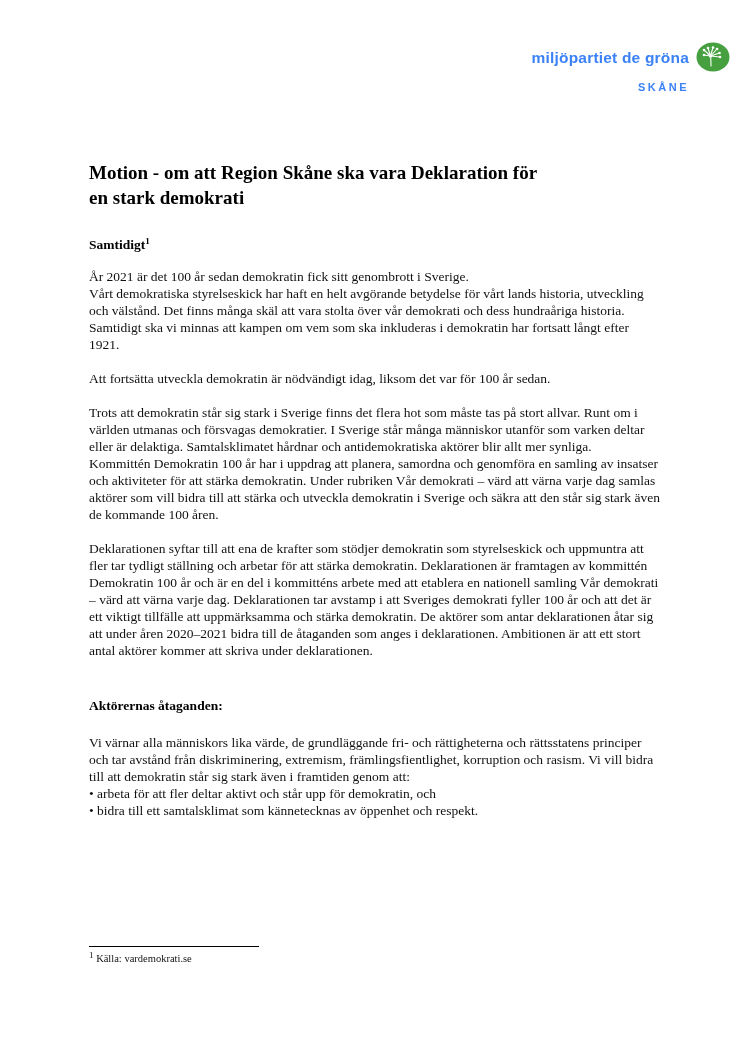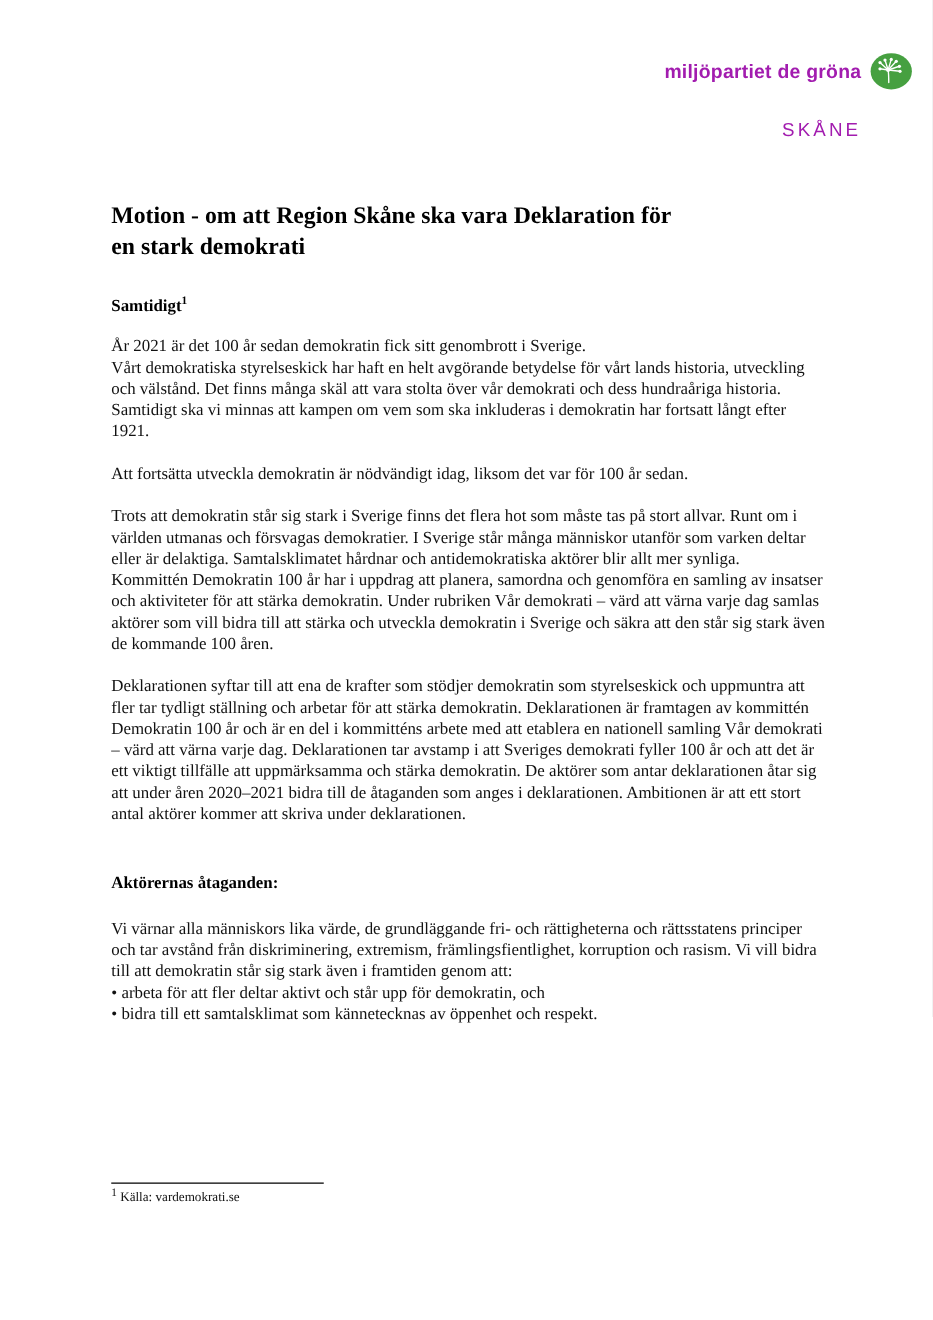--- a/index.html
+++ b/index.html
@@ -14,28 +14,28 @@
     font-size:13.5px; line-height:17px;
     color:#111111;
     overflow:hidden;
   }
 
   
   .logo {
     position:absolute; top:42px; right:16px;
     text-align:right;
     font-family:"Liberation Sans",sans-serif;
-    color:#a21caf;
+    color:#3b82f6;
   }
   .logo-row { display:flex; align-items:center; gap:7px; }
   .wordmark { font-weight:bold; font-size:15.5px; letter-spacing:0.2px; }
   .flower { display:block; }
   .region {
-    font-size:15px; font-weight:normal; letter-spacing:2.5px;
-    margin-top:24px; padding-right:41px;
+    font-size:11px; font-weight:bold; letter-spacing:2.5px;
+    margin-top:7px; padding-right:41px;
   }
 
   
   .title {
     margin:0 0 26px 0;
     font-size:19px; line-height:25px; font-weight:bold;
     white-space:pre-line;
     color:#000;
   }
   .h2 { margin:0 0 15px 0; font-size:13.5px; line-height:17px; font-weight:bold; color:#000; }

